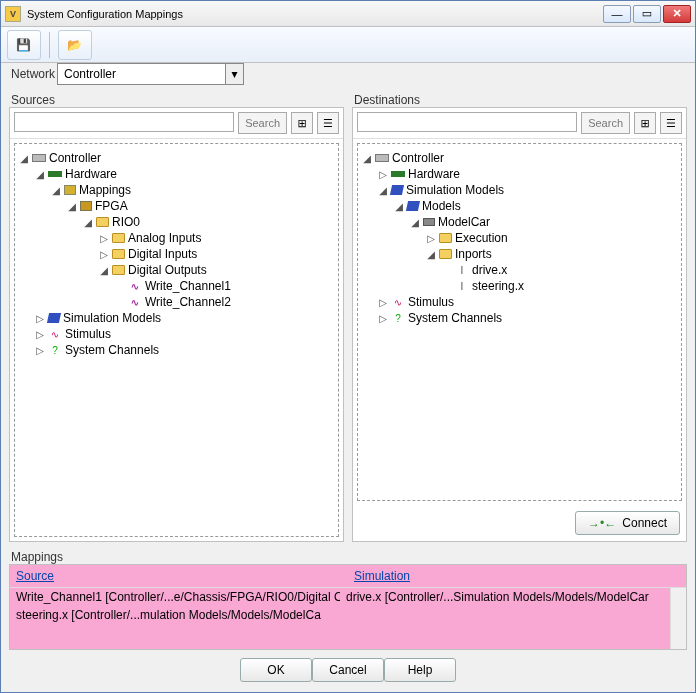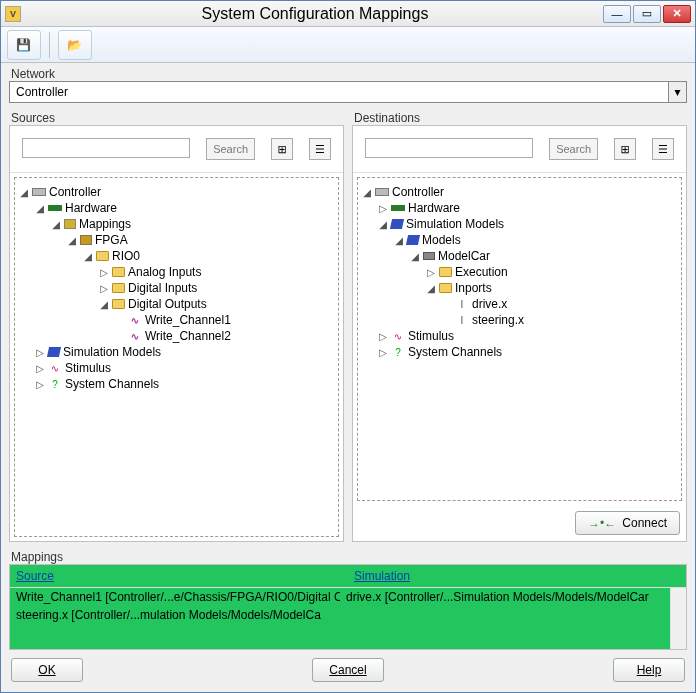--- a/index.html
+++ b/index.html
@@ -1,36 +1,36 @@
 <!DOCTYPE html>
 <html><head>
 <meta charset="utf-8">
 <style>
 * { box-sizing: border-box; font-family: "Segoe UI", Tahoma, sans-serif; }
 body { margin: 0; background: #fff; font-size: 12px; }
 .window { width: 696px; height: 693px; border: 1px solid #5a7fb0; display: flex; flex-direction: column; background: #f0f0f0; }
 .titlebar { height: 26px; background: linear-gradient(#f8f8f8,#e8e8e8); border-bottom: 1px solid #c0c0c0; display: flex; align-items: center; padding: 0 4px; }
 .titlebar .app-icon { width: 16px; height: 16px; background: #f7c948; border: 1px solid #aa8; margin-right: 6px; display:flex;align-items:center;justify-content:center;font-size:9px;font-weight:bold;color:#444;}
-.titlebar .title { flex: 1; font-size: 16px; text-align: center; }
+.titlebar .title { flex: 1; font-size: 11px; }
 .win-btns { display: flex; gap: 2px; }
 .win-btn { width: 28px; height: 18px; border: 1px solid #8a9db8; border-radius: 2px; display: flex; align-items: center; justify-content: center; font-size: 11px; background: linear-gradient(#f5f9ff,#d9e8fb); cursor: pointer; }
 .win-btn.close { background: linear-gradient(#f07a7a,#d43a3a); color:#fff; border-color:#a02222; font-weight:bold;}
 .toolbar { height: 36px; background: linear-gradient(#f8fbff,#e8eff9); border-bottom: 1px solid #c0c0c0; display: flex; align-items: center; padding: 2px 6px; gap: 4px; }
 .tool-btn { width: 34px; height: 30px; border: 1px solid #c0cfdf; border-radius: 3px; display:flex;align-items:center;justify-content:center; background: linear-gradient(#fff,#e8f0fa); cursor:pointer;}
 .tool-sep { width: 1px; height: 26px; background: #c0c0c0; margin: 0 4px; }
 .content { flex: 1; display: flex; flex-direction: column; padding: 0 8px 8px 8px; gap: 4px; overflow:hidden; }
 .section-label { font-size: 12px; color: #333; padding: 4px 2px 0 2px; }
-.network-row { display: flex; flex-direction: column; }
+.network-row { display: flex; }
 .combo { display: flex; border: 1px solid #888; background: #fff; height: 22px; }
 .combo input { flex:1; border:none; padding: 2px 6px; font-size:12px; outline:none; }
 .combo .dd { width: 18px; border-left: 1px solid #888; display:flex;align-items:center;justify-content:center; background:#eee; cursor:pointer;}
 .panels { display: flex; gap: 8px; flex: 1; min-height:0; }
 .panel { flex: 1; display: flex; flex-direction: column; min-width:0; }
 .panel-box { flex:1; border: 1px solid #c0c0c0; background: #fff; display:flex; flex-direction:column; min-height:0; }
-.search-row { display:flex; gap:16px; padding:12px; border-bottom:1px solid #e0e0e0; }
+.search-row { display:flex; gap:4px; padding:4px; border-bottom:1px solid #e0e0e0; }
 .search-row input { flex:1; border:1px solid #aaa; height:20px; padding:0 4px; font-size:12px;}
 .search-row button { height:22px; border:1px solid #aaa; background:#f4f4f4; font-size:11px; color:#777; padding:0 6px; cursor:pointer;}
 .icon-btn { width:22px; height:22px; border:1px solid #aaa; background:#f4f4f4; display:flex;align-items:center;justify-content:center; cursor:pointer; font-size:11px;}
 .tree-wrap { flex:1; border:1px dashed #999; margin:4px; padding:6px 4px; overflow:auto; font-size:12px; }
 .tree-node { white-space: nowrap; }
 .tree-children { padding-left: 16px; }
 .tree-row { display:flex; align-items:center; gap:3px; height:16px; cursor:pointer;}
 .expander { width:10px; text-align:center; color:#555; font-size:10px; user-select:none;}
 .node-icon { width:14px; height:12px; display:inline-flex; align-items:center; justify-content:center; font-size:10px; }
 .ic-controller{background:#bbb;border:1px solid #777;width:14px;height:8px;}
@@ -40,28 +40,28 @@
 .ic-folder{background:#f3d060;border:1px solid #b89020;width:13px;height:10px;border-radius:1px;}
 .ic-models{background:#3050c0;width:12px;height:10px;transform:skewX(-12deg);}
 .ic-model{background:#888;width:12px;height:8px;border:1px solid #555;}
 .ic-port{color:#555;}
 .ic-sys{color:#0a0;}
 .ic-stim{color:#c06;}
 .ic-sig{color:#a3a;font-weight:bold;}
 .panel-footer { padding:6px; display:flex; justify-content:flex-end; }
 .btn { border:1px solid #9aa; background:linear-gradient(#fff,#e8e8e8); height:24px; padding:0 12px; border-radius:3px; font-size:12px; display:flex;align-items:center;gap:6px; cursor:pointer;}
 .mappings { display:flex; flex-direction:column; }
-.map-box { border:1px solid #c0c0c0; background:#22c55e; display:flex; flex-direction:column; height:86px; }
+.map-box { border:1px solid #c0c0c0; background:#f9a8d4; display:flex; flex-direction:column; height:86px; }
 .map-header { display:flex; border-bottom:1px solid #ddd; font-size:12px; }
 .map-header .col { flex:1; padding:4px 6px; color:#0645ad; text-decoration:underline; cursor:pointer; }
 .map-row { display:flex; }
 .map-row .cell { flex:1; padding:2px 6px; white-space:nowrap; overflow:hidden; text-overflow:clip; font-size:12px;}
 .sort-row { display:flex; align-items:center; gap:14px; padding:6px 2px 2px 2px; }
 .sort-row label { display:flex; align-items:center; gap:4px; font-size:12px;}
-.bottom-btns { display:flex; justify-content:space-between; gap:8px; padding:4px 2px 2px 2px;text-decoration:underline; }
+.bottom-btns { display:flex; justify-content:center; gap:0; padding:4px 2px 2px 2px; }
 .bottom-btns .btn { min-width:72px; justify-content:center; }
 .scrollbar-v { width:16px; background:#f0f0f0; border-left:1px solid #ddd;}
 .map-body-outer{display:flex;flex:1;min-height:0;}
 .map-rows{flex:1;overflow:hidden;}
 </style>
 </head>
 <body>
 
 <div class="window">
 

